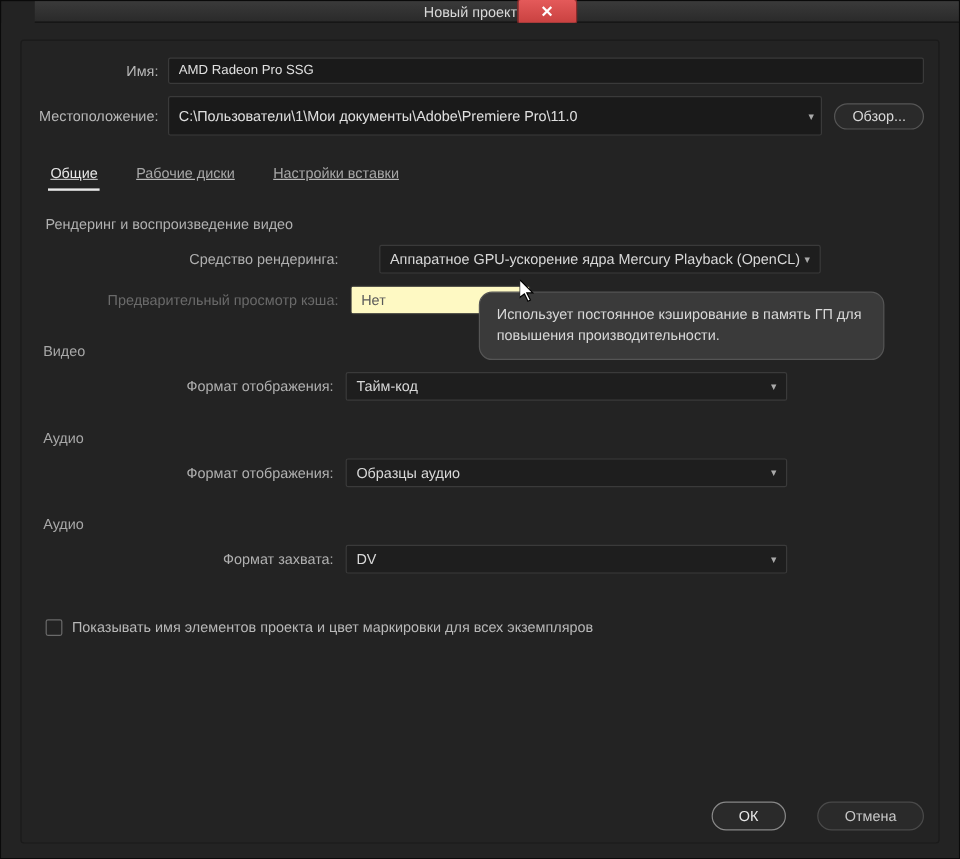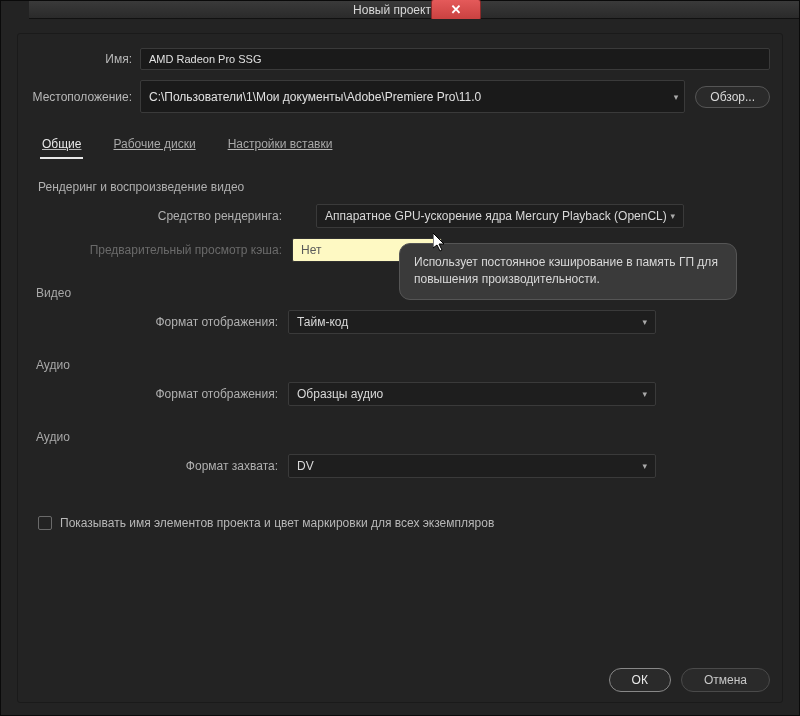--- a/index.html
+++ b/index.html
@@ -209,21 +209,21 @@
       height: 14px;
       border: 1px solid #6a6a6a;
       background: #232323;
       border-radius: 2px;
       cursor: pointer;
     }
     .footer {
       margin-top: auto;
       display: flex;
       justify-content: flex-end;
-      gap: 10px;
+      gap: 26px;
       padding-top: 14px;
     }
     .btn {
       height: 24px;
       padding: 0 22px;
       border-radius: 12px;
       font-size: 12px;
       display: flex;
       align-items: center;
       cursor: pointer;

